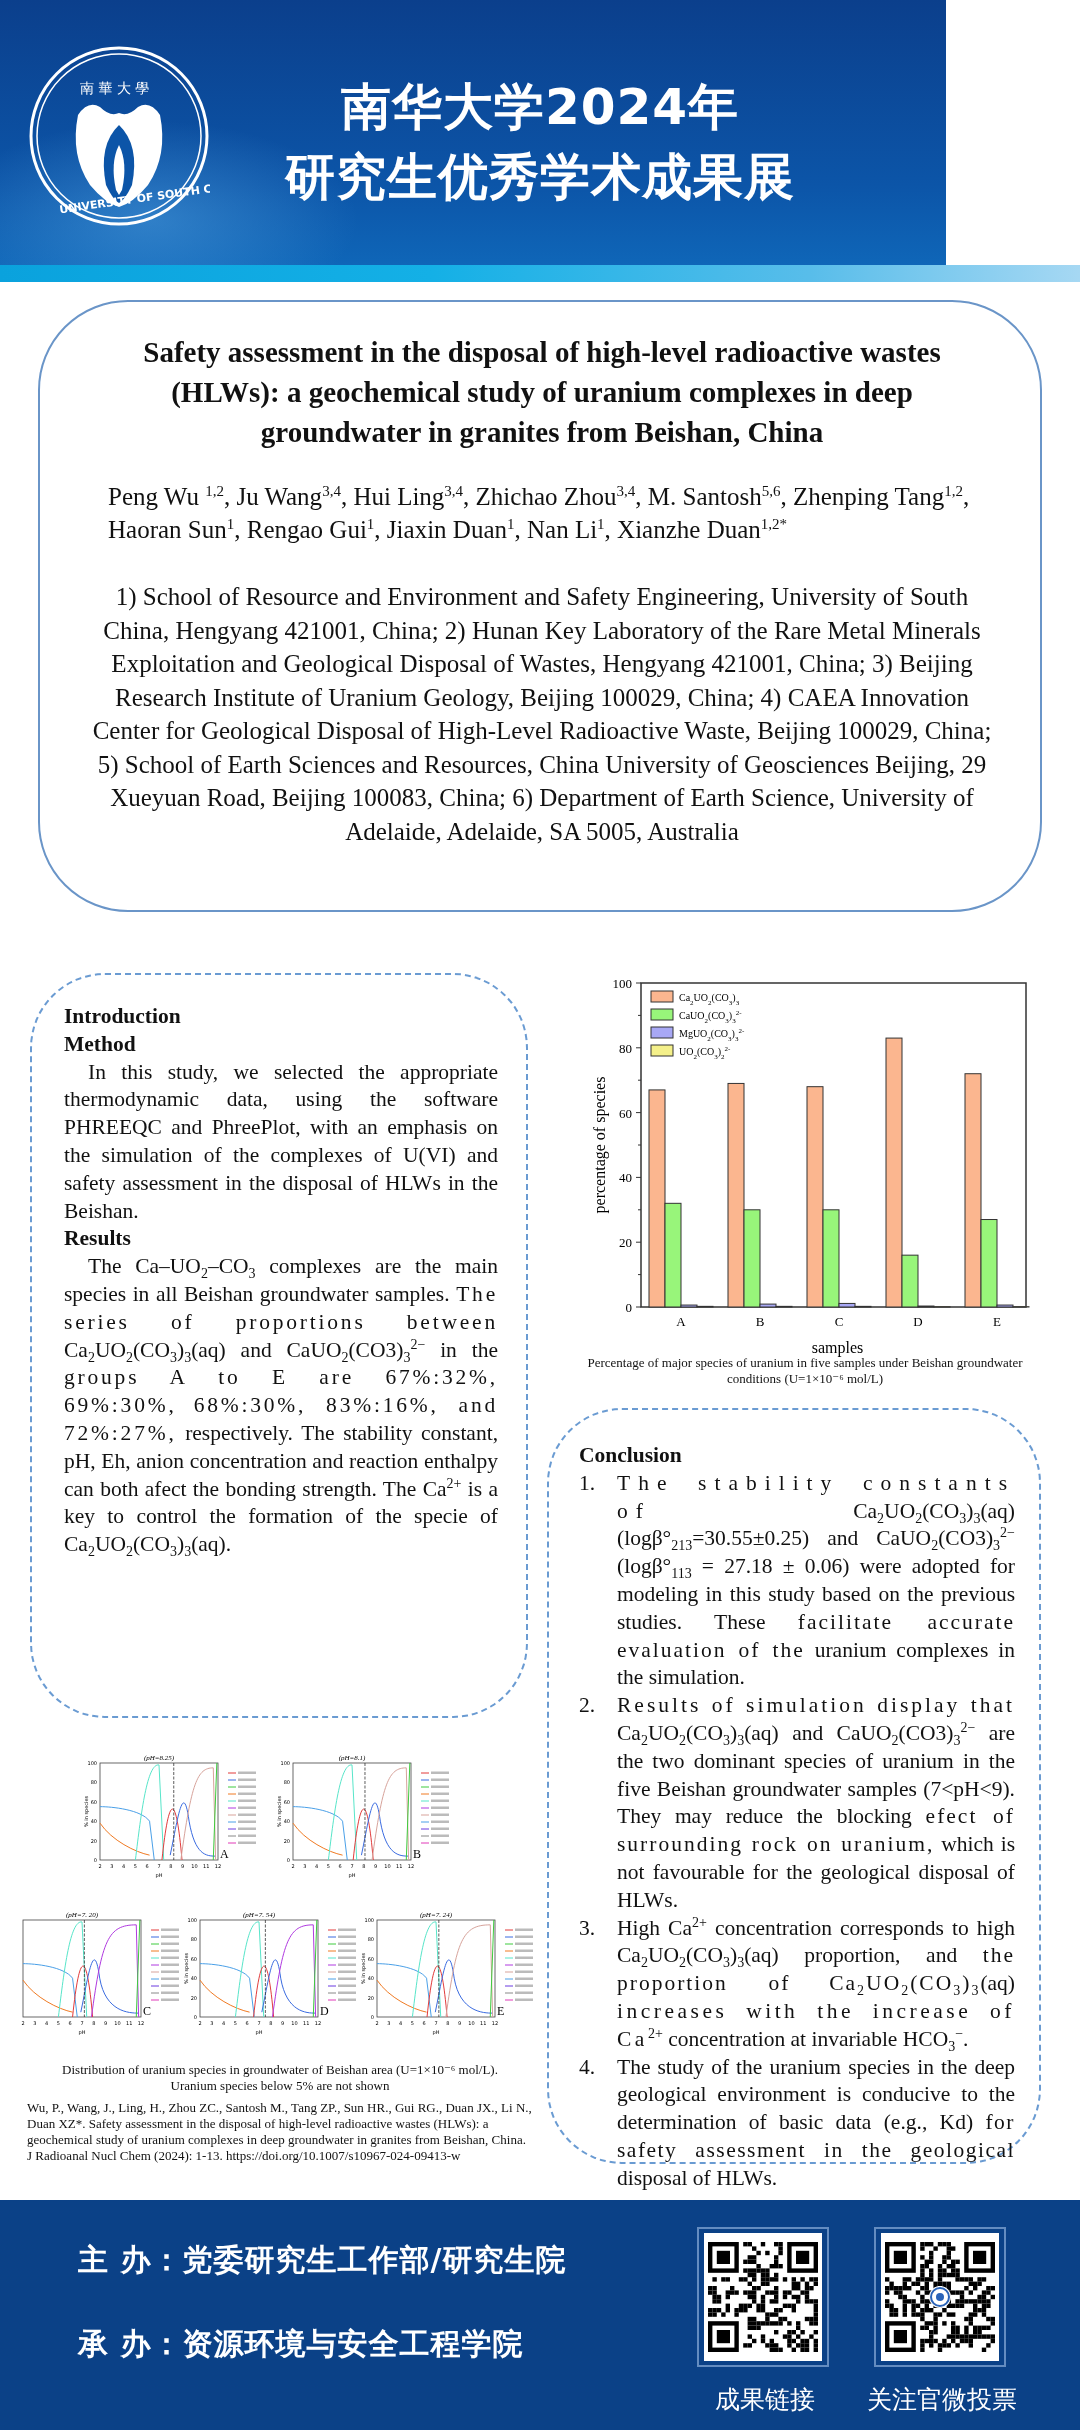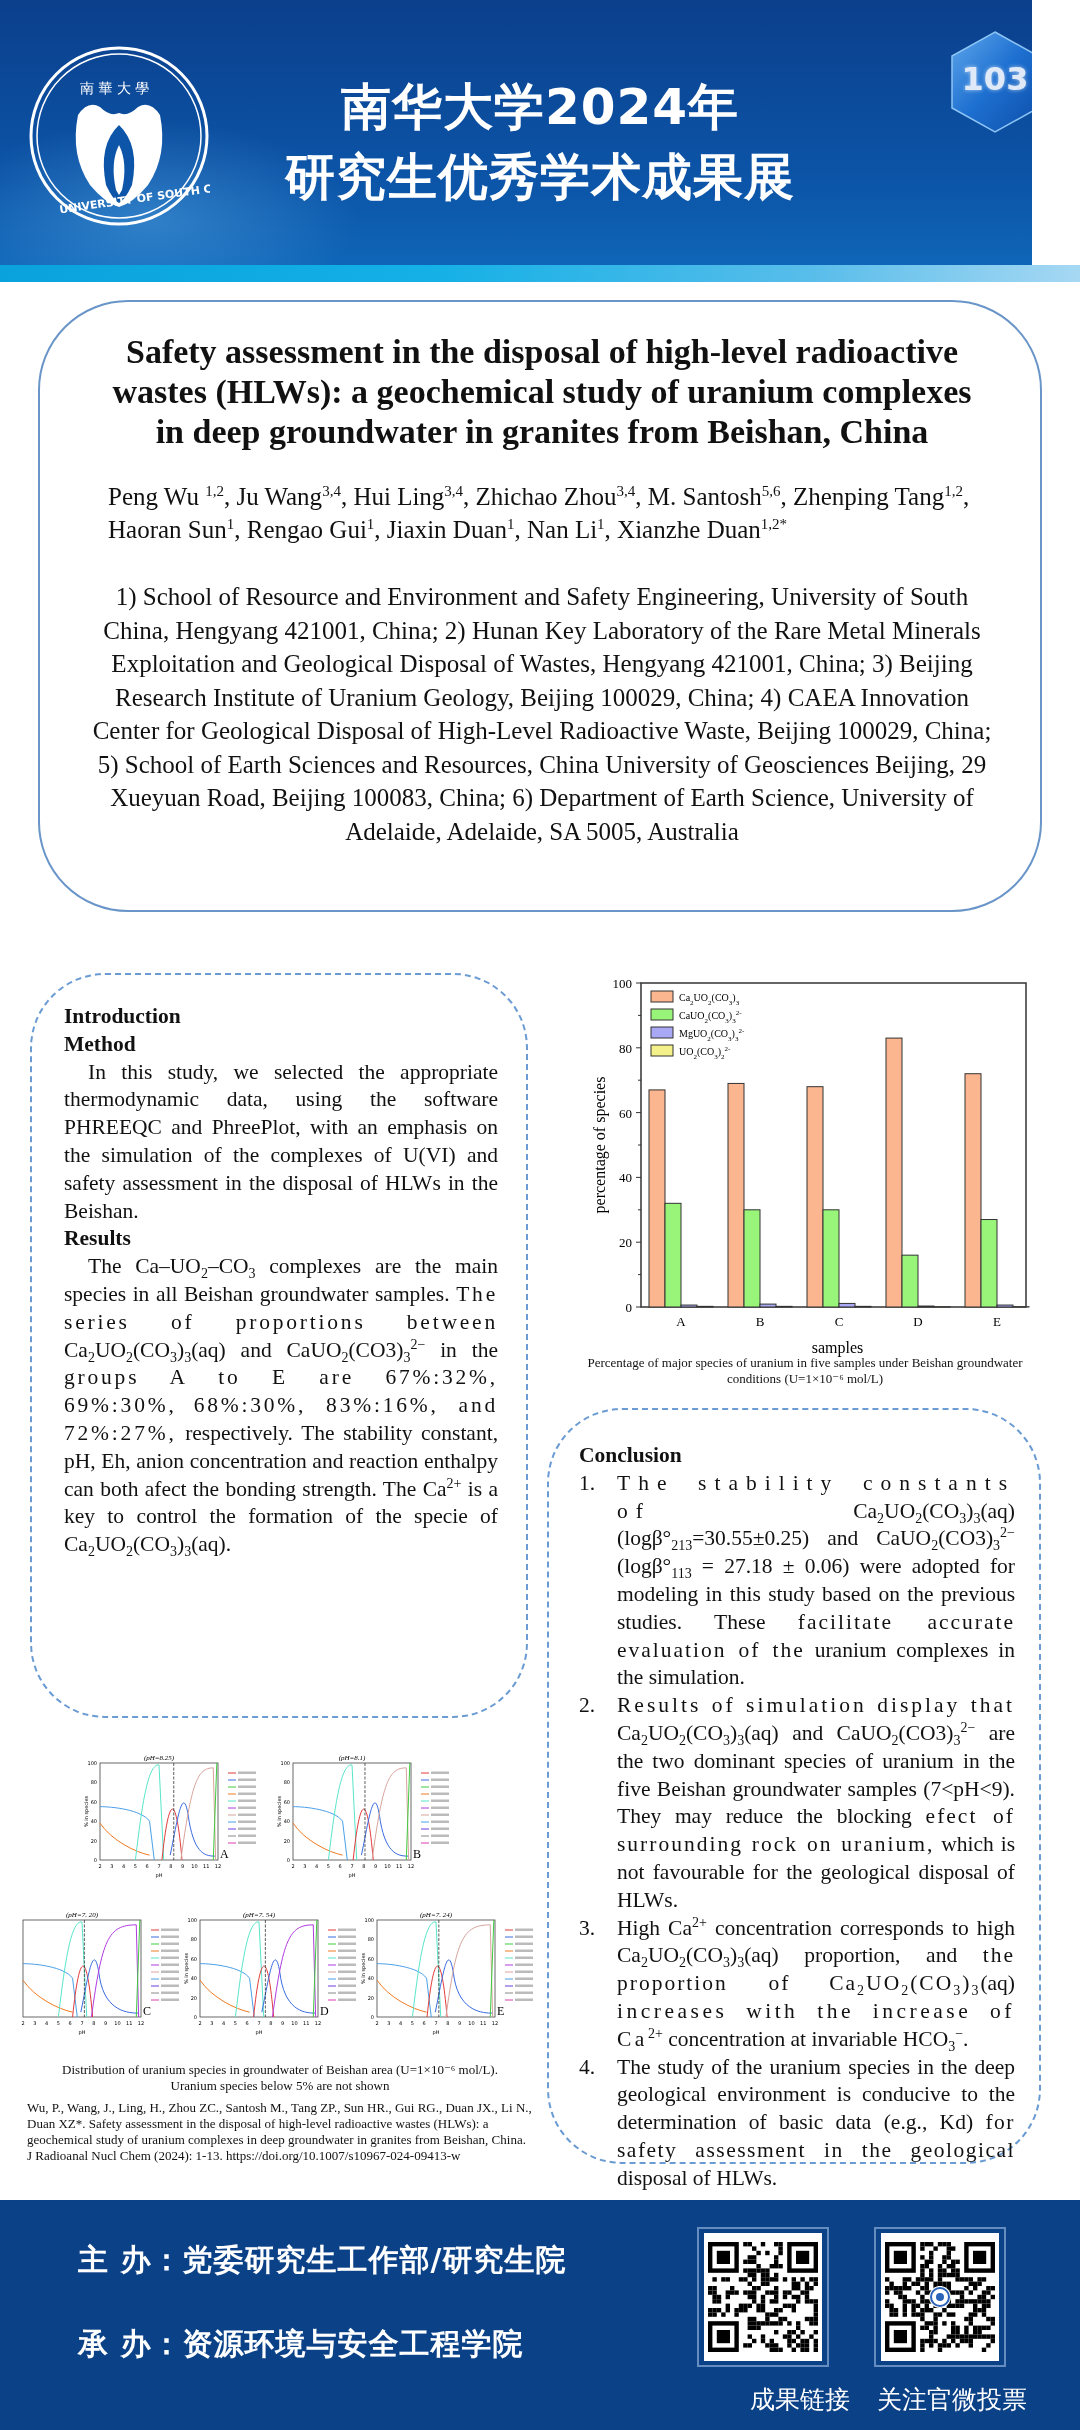--- a/index.html
+++ b/index.html
@@ -1,21 +1,21 @@
 <!DOCTYPE html>
 <html><head>
 <meta charset="utf-8">
 <style>
   * { box-sizing: border-box; margin: 0; padding: 0; }
   html, body { width: 1080px; height: 2430px; background: #ffffff; overflow: hidden; }
   body { position: relative; font-family: "Liberation Serif", "DejaVu Serif", serif; color: #111; }
 
   
   .header {
-    position: absolute; left: 0; top: 0; width: 1032px; height: 265px;
+    position: absolute; left: 0; top: 0; width: 946px; height: 265px;
     background: linear-gradient(180deg, #0b3f8c 0%, #0c55a8 70%, #0f66b8 100%);
     overflow: hidden;
   }
   .header::before {
     content: ""; position: absolute; left: -60px; top: 120px; width: 420px; height: 200px;
     background: radial-gradient(ellipse at center, rgba(90,170,230,0.45), rgba(0,0,0,0) 70%);
   }
   .header-stripe {
     position: absolute; left: 0; top: 265px; width: 1080px; height: 17px;
     background: linear-gradient(90deg, #0aa2dd 0%, #14b0e6 40%, #58bdea 75%, #a6d8f3 100%);
@@ -38,21 +38,21 @@
   }
 
   
   .title-panel {
     position: absolute; left: 38px; top: 300px; width: 1004px; height: 612px;
     border: 2px solid #6a95c8; border-radius: 90px;
     background: #fff;
   }
   .paper-title {
     position: absolute; left: 60px; top: 30px; width: 884px; text-align: center;
-    font-weight: bold; font-size: 34px; line-height: 40px; color: #111;
+    font-weight: bold; font-size: 29px; line-height: 40px; color: #111;
     font-family: "Liberation Serif", serif;
   }
   .authors {
     position: absolute; left: 68px; top: 178px; width: 884px; text-align: left;
     font-size: 25px; line-height: 33px;
   }
   .authors sup { font-size: 15px; }
   .affil {
     position: absolute; left: 40px; top: 278px; width: 924px; text-align: center;
     font-size: 25px; line-height: 33.5px;
@@ -117,21 +117,21 @@
   }
   .qr-box {
     position: absolute; width: 118px; height: 128px; background: #fff;
   }
   .qr-frame {
     position: absolute; width: 132px; height: 140px;
     border: 2px solid rgba(160,190,230,0.6);
   }
   .qr-label {
     position: absolute; color: #fff; font-family: "DejaVu Sans", sans-serif;
-    font-size: 25px; text-align: right; width: 170px;
+    font-size: 25px; text-align: center; width: 170px;
   }
 </style>
 </head>
 <body>
 
 <div class="header">
   <svg class="logo" viewBox="0 0 182 182">
     <circle cx="91" cy="91" r="88" fill="none" stroke="#fff" stroke-width="3"></circle>
     <circle cx="91" cy="91" r="82" fill="none" stroke="#fff" stroke-width="1.5"></circle>
     <path d="M50 70 Q60 55 72 62 Q82 72 91 68 Q100 72 110 62 Q122 55 132 70 Q140 110 120 140 Q105 158 91 162 Q77 158 62 140 Q42 110 50 70 Z" fill="#fff"></path>

